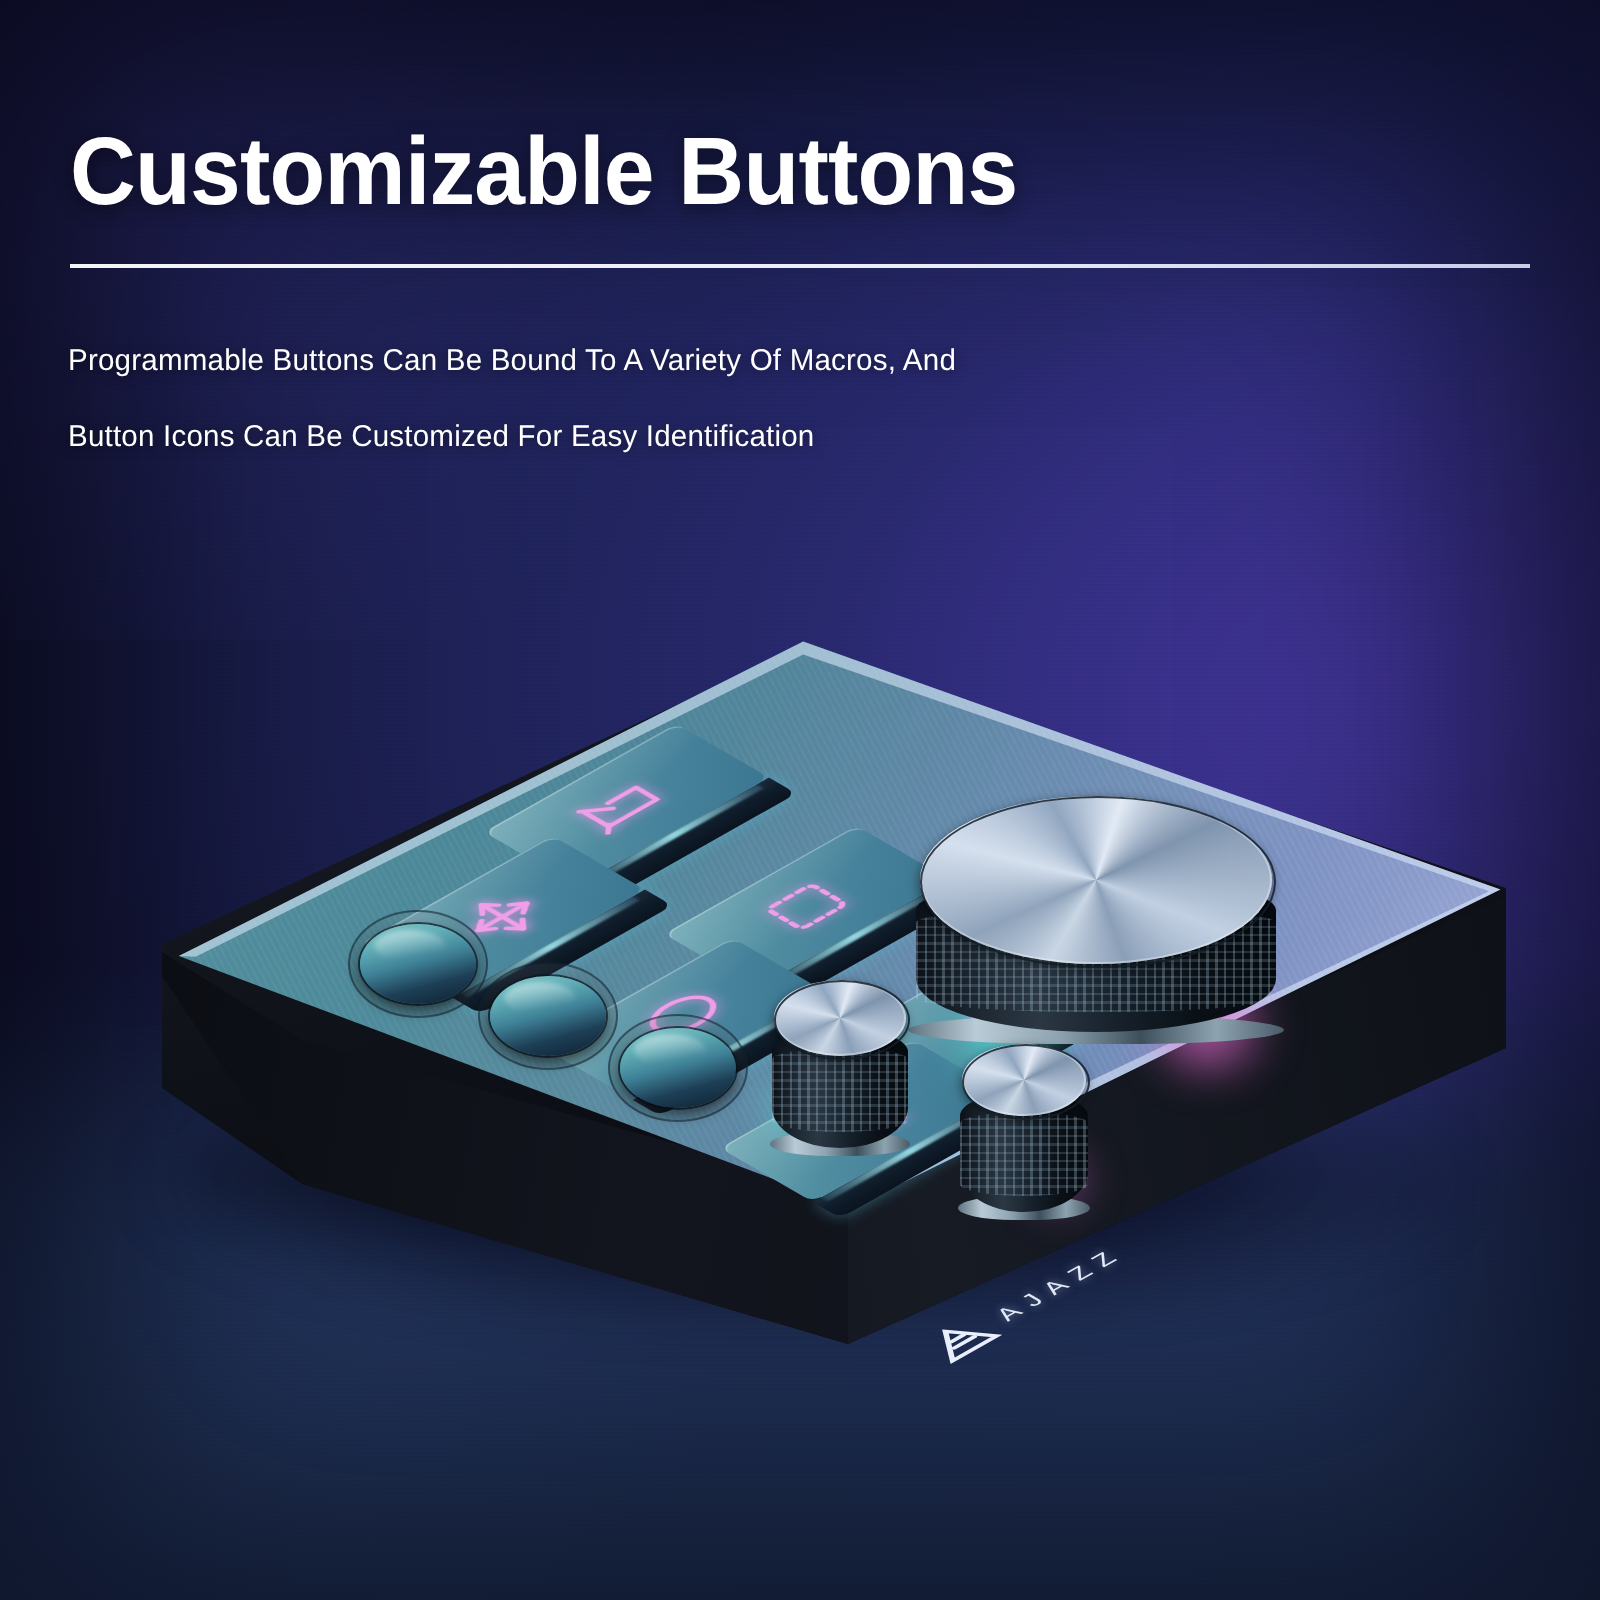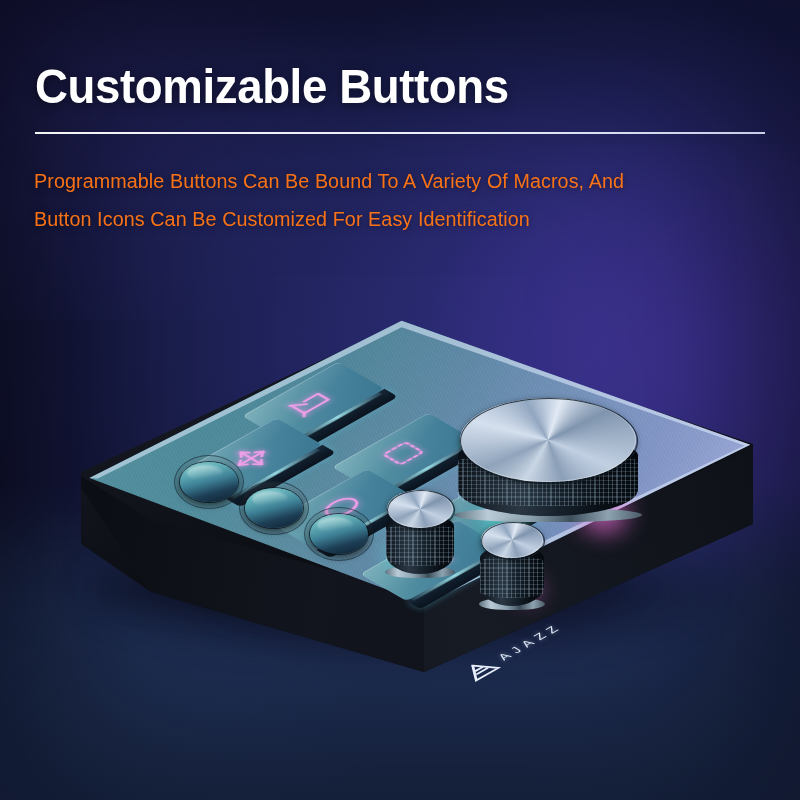--- a/index.html
+++ b/index.html
@@ -38,21 +38,21 @@
     position:absolute;left:35px;top:58px;
     color:#ffffff;font-size:48px;line-height:58px;font-weight:700;
     letter-spacing:-.4px;white-space:nowrap;
     font-family:"Liberation Sans","DejaVu Sans",sans-serif;
     transform:scaleX(.95);transform-origin:left center;
     text-shadow:0 2px 10px rgba(0,0,0,.45);
   }
   .rule{position:absolute;left:35px;top:132px;width:730px;height:2px;
     background:linear-gradient(90deg,#ffffff 0%,#f2f4ff 60%,#cfd4ee 100%);opacity:.96;}
   .subtitle{position:absolute;left:34px;top:162px;width:720px;
-    color:#f97316;font-size:20px;line-height:38px;font-weight:400;
+    color:#ffffff;font-size:15px;line-height:38px;font-weight:400;
     letter-spacing:.1px;
     text-shadow:0 1px 6px rgba(0,0,0,.5);}
   .subtitle .ln{display:block;white-space:nowrap;transform:scaleX(.985);transform-origin:left center;}
 
   
   .device{position:absolute;left:60px;top:300px;width:700px;height:400px;}
 
   .shadow-soft{position:absolute;left:12px;top:215px;width:660px;height:150px;
     background:radial-gradient(ellipse at 50% 50%, rgba(5,6,20,.75) 0%, rgba(8,10,28,.45) 45%, rgba(10,12,30,0) 74%);
     filter:blur(10px);}

